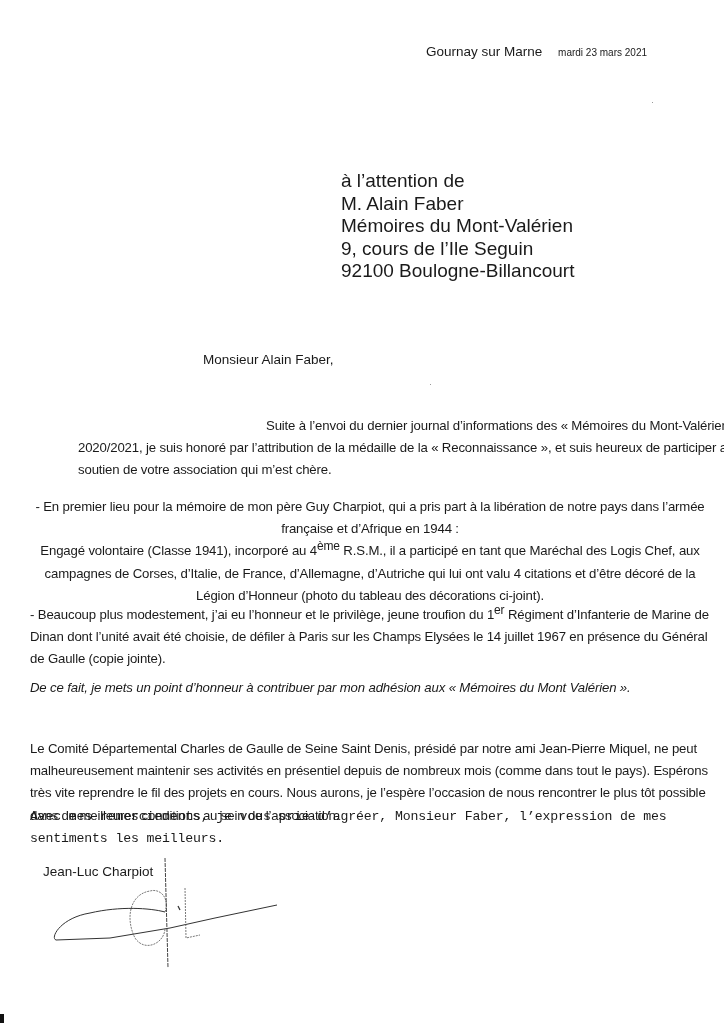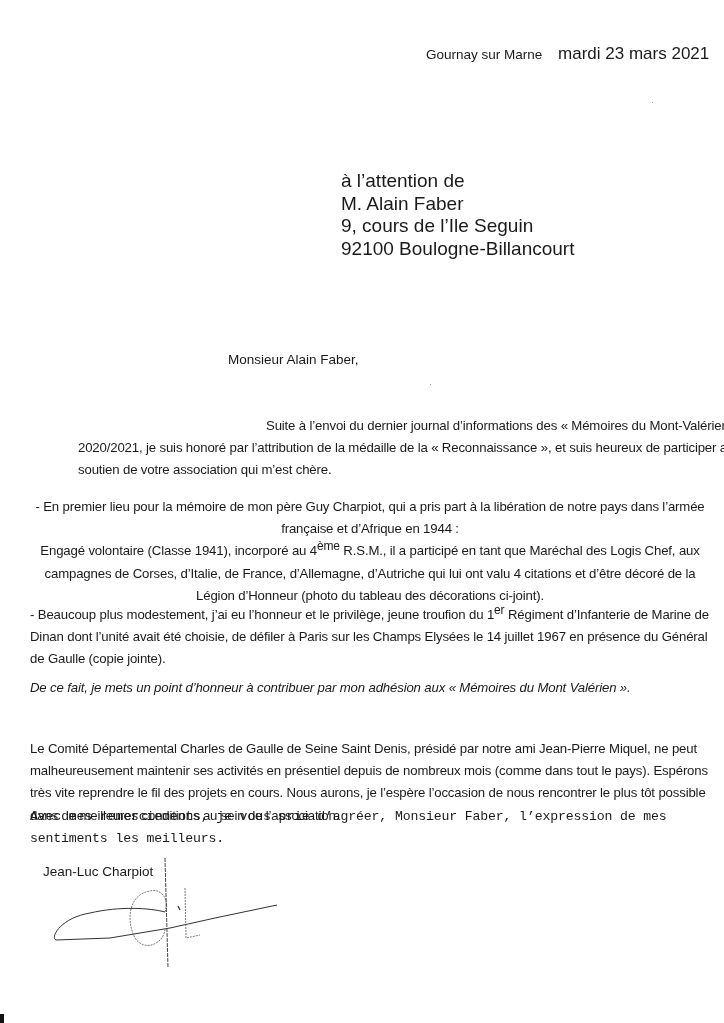--- a/index.html
+++ b/index.html
@@ -2,24 +2,24 @@
 <html><head>
 <meta charset="utf-8">
 <style>
   html, body { margin: 0; padding: 0; background: #ffffff; }
   body {
     width: 724px; height: 1023px; position: relative; overflow: hidden;
     font-family: "Liberation Sans", sans-serif; color: #1a1a1a;
   }
   .abs { position: absolute; }
   .place-date { left: 426px; top: 44px; font-size: 13.5px; white-space: nowrap; }
-  .place-date .date { font-size: 17px; padding-left: 12px; }
+  .place-date .date { font-size: 10px; padding-left: 12px; }
   .address { left: 341px; top: 170px; font-size: 19px; line-height: 22.5px; }
   .address div { white-space: nowrap; }
-  .salutation { left: 228px; top: 352px; font-size: 13.5px; }
+  .salutation { left: 203px; top: 352px; font-size: 13.5px; }
   .body-text { left: 30px; width: 680px; font-size: 13.2px; line-height: 22.2px; letter-spacing: -0.15px; }
   .p1 { top: 415px; margin-left: 48px; }
   .p1 .indent { display: inline-block; width: 188px; }
   .p2 { top: 496px; text-align: center; }
   .p3 { top: 604px; }
   .p4 { top: 677px; font-style: italic; }
   .p5 { top: 738px; }
   .p6 { top: 806px; font-family: Liberation Mono, monospace; }
   .signname { left: 43px; top: 864px; font-size: 13.5px; }
   sup { font-size: 12px; line-height: 0; }
@@ -31,20 +31,21 @@
 <body>
 
 <div class="abs place-date">
   <span>Gournay sur Marne</span>
   <span class="date">mardi 23 mars 2021</span>
 </div>
 
 <div class="abs address">
   <div>à l’attention de</div>
   <div>M. Alain Faber</div>
+  <div>Mémoires du Mont-Valérien</div>
   <div>9, cours de l’Ile Seguin</div>
   <div>92100 Boulogne-Billancourt</div>
 </div>
 
 <div class="abs speck" style="left:652px;top:102px;"></div>
 <div class="abs speck" style="left:430px;top:384px;"></div>
 
 <div class="abs salutation">Monsieur Alain Faber,</div>
 
 <div class="abs body-text p1"><span class="indent"></span><span>Suite à l’envoi du dernier journal d’informations des « Mémoires du Mont-Valérien » 2020/2021, je suis honoré par l’attribution de la médaille de la « Reconnaissance », et suis heureux de participer au soutien de votre association qui m’est chère.</span></div>

